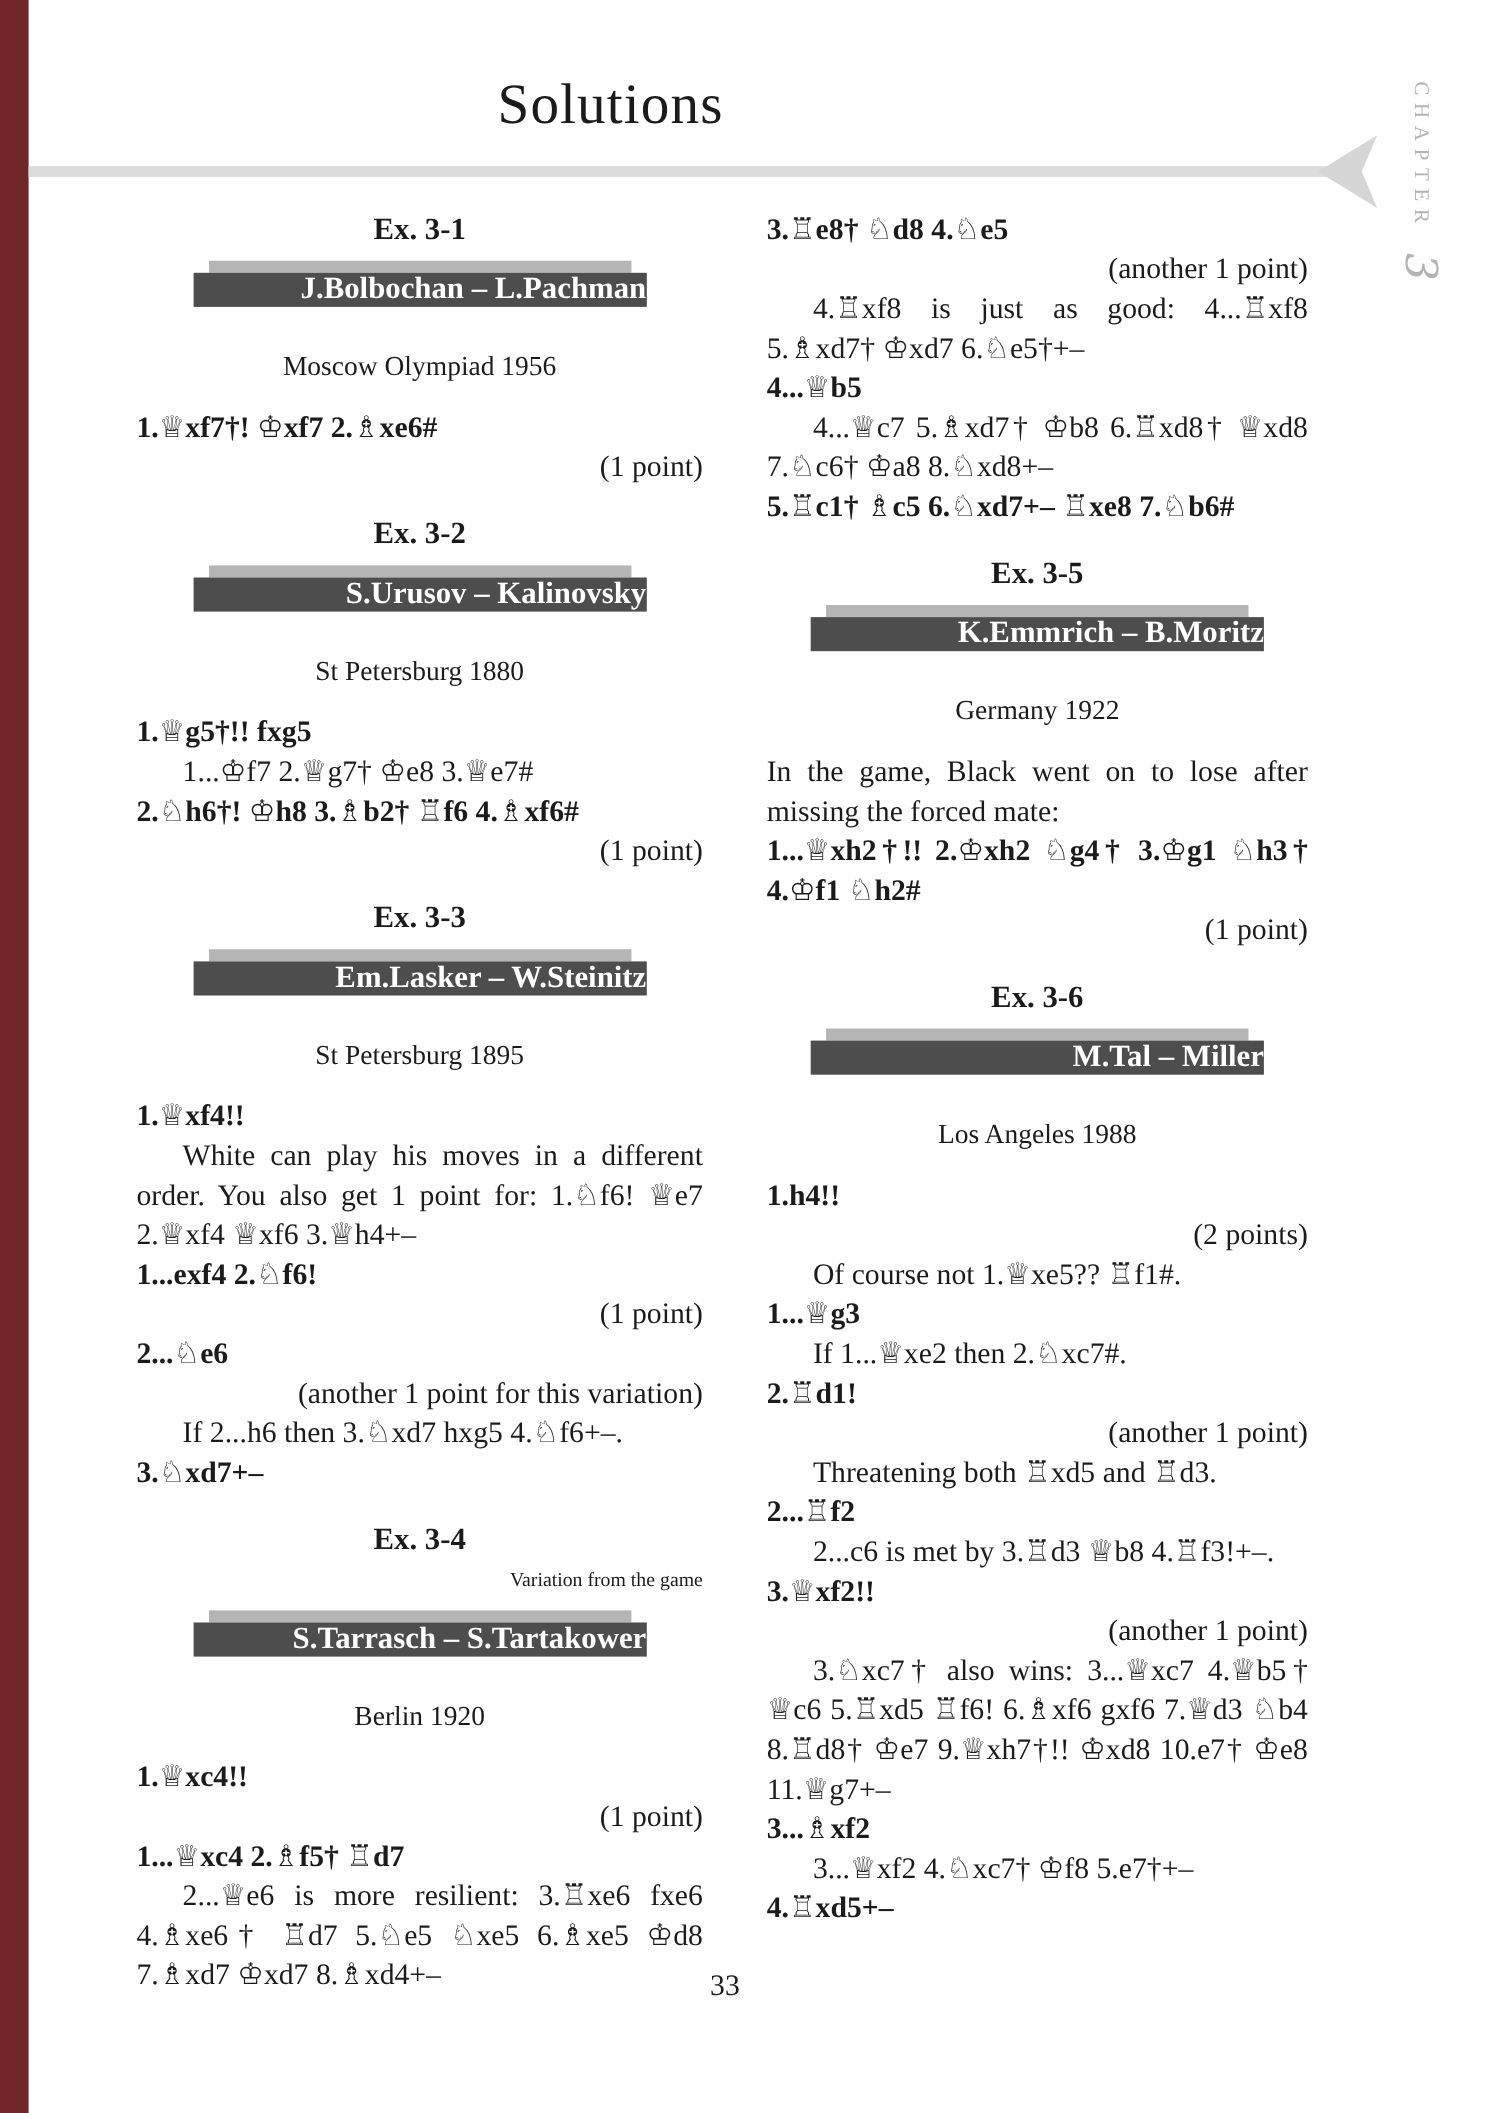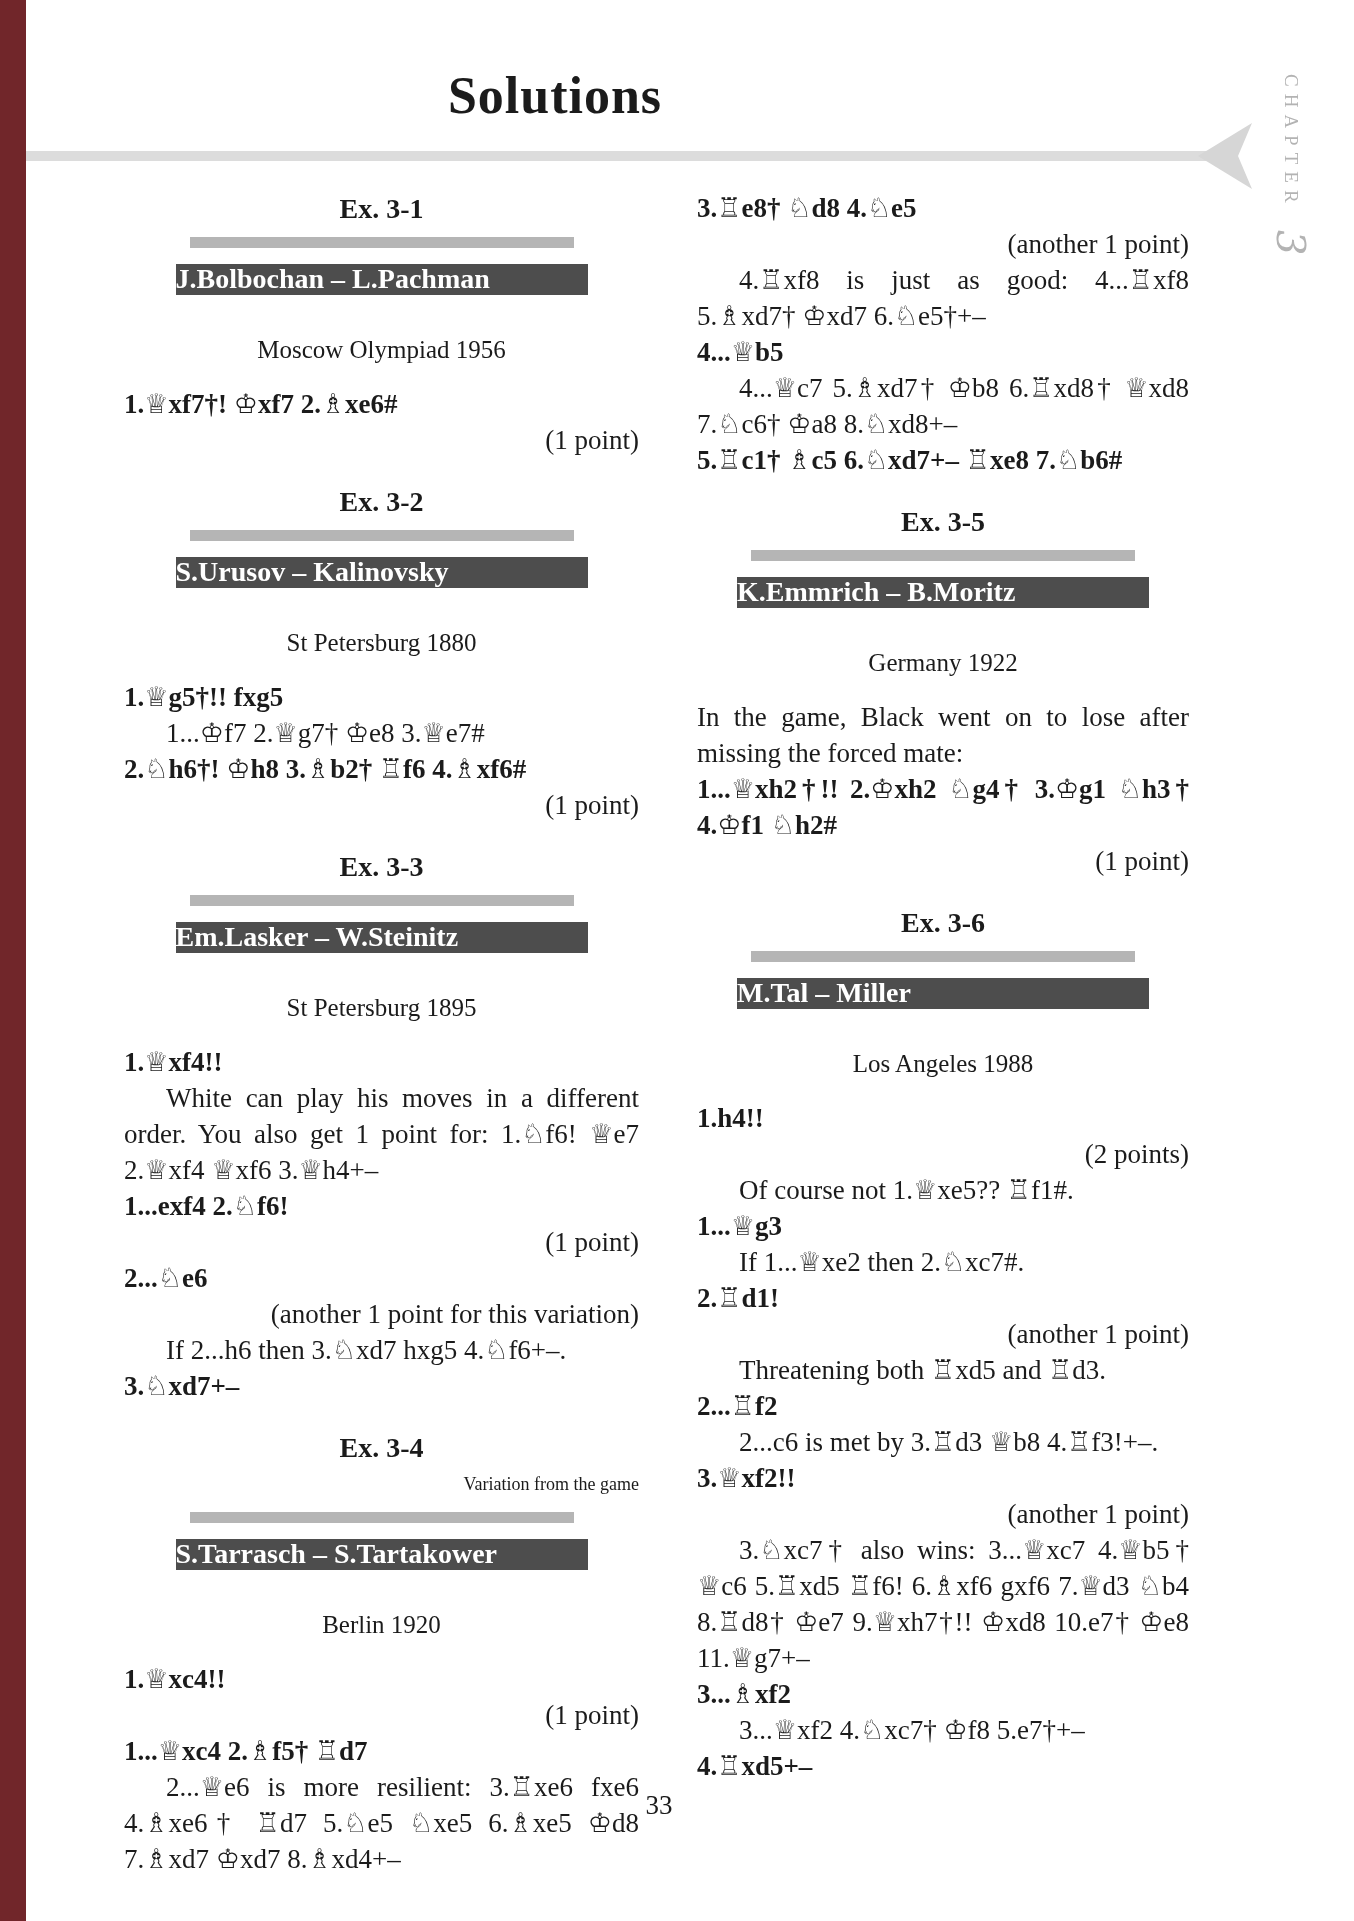--- a/index.html
+++ b/index.html
@@ -3,36 +3,36 @@
 <meta charset="utf-8">
 <style>
   html,body{margin:0;padding:0;}
   body{
     width:1354px;height:1921px;position:relative;background:#ffffff;
     font-family:"Liberation Serif","DejaVu Serif","DejaVu Sans",serif;
     color:#1b1b1b;overflow:hidden;
   }
   .edge-strip{position:absolute;left:0;top:0;width:26px;height:1921px;background:#71262a;}
   .page-title{position:absolute;top:66px;left:0;width:1110px;text-align:center;
-    font-size:52px;font-weight:bold;letter-spacing:1px;}
+    font-size:52px;font-weight:normal;letter-spacing:1px;}
   .rule{position:absolute;top:151px;left:26px;width:1186px;height:10px;background:#dcdcdc;}
   .rule-arrow{position:absolute;top:123px;left:1198px;width:54px;height:66px;}
   .chapter{position:absolute;top:74px;left:1268px;writing-mode:vertical-rl;
     color:#b3b3b3;text-align:left;}
   .chapter-word{font-size:19px;letter-spacing:7px;text-transform:uppercase;}
   .chapter-num{font-size:40px;font-style:italic;margin-inline-start:16px;font-family:"DejaVu Serif",serif;}
   .column{position:absolute;font-size:27px;line-height:36px;}
   #left-column{left:124px;top:165px;width:515px;}
   #right-column{left:697px;top:190px;width:492px;}
   .ex-heading{margin-top:26px;font-weight:bold;font-size:28px;text-align:center;}
   .subtitle{font-size:18px;text-align:right;}
   .players-wrap{width:412px;margin:10px auto 0;}
   .players-shadow{height:11px;background:#b5b5b5;margin:0 14px;}
   .players-bar{height:31px;line-height:30px;background:#4d4d4d;color:#ffffff;
-    font-weight:bold;font-size:28px;text-align:left;margin-top:16px;}
+    font-weight:bold;font-size:28px;text-align:right;}
   .venue{font-size:25px;text-align:center;margin-top:37px;}
   .moves-bold{font-weight:bold;}
   .justify{text-align:justify;}
   .variation{text-indent:42px;}
   .para{text-align:justify;text-indent:42px;}
   .para-noindent{text-align:justify;}
   .points{text-align:right;}
   .gap-top{margin-top:18px;}
   .page-number{position:absolute;top:1790px;left:0;width:1318px;text-align:center;font-size:27px;}
 </style>

